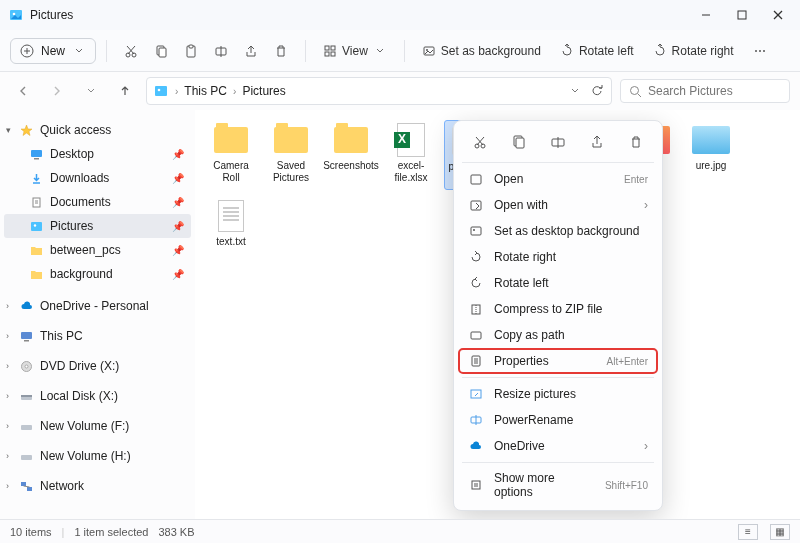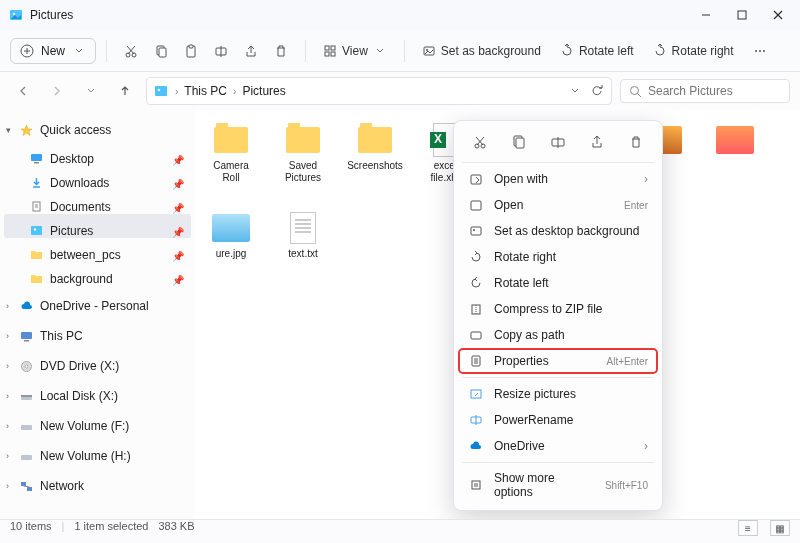--- a/index.html
+++ b/index.html
@@ -30,24 +30,24 @@
   .searchbox { width:170px; height:24px; border:1px solid #dfe2e7; border-radius:4px; background:#fff; display:flex; align-items:center; padding:0 8px; gap:6px; color:#777;}
   .searchbox input { border:none; outline:none; font-size:12px; flex:1; color:#333; background:transparent;}
 
   
   .body { flex:1; display:flex; overflow:hidden;}
   .sidebar { width:195px; background:#fcfcfd; padding:8px 4px; overflow:auto;}
   .tree-item { display:flex; align-items:center; gap:6px; height:24px; padding:0 6px 0 14px; border-radius:3px; font-size:12px; position:relative;}
   .tree-item .chev-left { position:absolute; left:2px; font-size:9px; color:#666;}
   .tree-item .pin { margin-left:auto; color:#999; font-size:10px;}
   .tree-item.selected { background:#e8eaef; }
-  .tree-sub { padding-left:24px;align-items:flex-end;}
+  .tree-sub { padding-left:24px;}
 
   .content { flex:1; background:#fff; position:relative; overflow:hidden;}
-  .file-grid { padding:10px 6px; display:flex; flex-wrap:wrap; align-content:flex-start; gap:12px;}
+  .file-grid { padding:10px 6px; display:flex; flex-wrap:wrap; align-content:flex-start; gap:0;}
   .file-item { width:54px; height:70px; margin:0 3px 6px 3px; display:flex; flex-direction:column; align-items:center; text-align:center; font-size:10px; line-height:1.15; padding-top:2px;}
   .file-item.selected { background:#cfe4ff; border:1px solid #7fb6ff; border-radius:3px;}
   .file-thumb { width:40px; height:36px; display:flex; align-items:center; justify-content:center; margin-bottom:2px;}
   .folder-shape { width:34px; height:26px; background:#ffd568; border-radius:2px; position:relative;}
   .folder-shape:before { content:""; position:absolute; top:-4px; left:2px; width:12px; height:6px; background:#ffd568; border-radius:1px;}
   .excel-shape { width:28px; height:34px; background:#fff; border:1px solid #c8c8c8; position:relative;}
   .excel-shape:after { content:"X"; color:#fff; background:#107c41; position:absolute; left:-4px; top:8px; font-size:12px; font-weight:bold; width:16px; height:16px; display:flex; align-items:center; justify-content:center;}
   .img-shape { width:38px; height:28px; border-radius:2px; background:linear-gradient(#ff9a56, #ff5e62);}
   .img-shape.blue { background:linear-gradient(#56ccf2,#2f80ed);}
   .img-shape.sky { background:linear-gradient(#aee1f9,#58b8ea);}
@@ -62,21 +62,21 @@
   .ctx-iconrow .icon16 { width:22px; height:22px; border-radius:4px; }
   .ctx-sep { height:1px; background:#e6e8ec; margin:3px 4px;}
   .ctx-item { display:flex; align-items:center; gap:10px; padding:5px 10px 5px 10px; border-radius:4px;}
   .ctx-item .ctx-icon { width:16px; height:16px; display:flex; align-items:center; justify-content:center; color:#555;}
   .ctx-item .ctx-label { flex:1;}
   .ctx-item .ctx-accel { font-size:10px; color:#888;}
   .ctx-item.has-sub:after { content:"›"; color:#888;}
   .ctx-highlight { border:2px solid #e53935; border-radius:5px; padding:3px 8px 3px 8px; }
 
   
-  .statusbar { height:24px; border-top:1px solid #e4e6ea; background:#fbfbfd; display:flex; align-items:flex-start; padding:0 10px; font-size:11px; color:#555; gap:10px;}
+  .statusbar { height:24px; border-top:1px solid #e4e6ea; background:#fbfbfd; display:flex; align-items:center; padding:0 10px; font-size:11px; color:#555; gap:10px;}
   .statusbar .spacer { flex:1;}
   .viewtoggle { width:20px; height:16px; border:1px solid #c8ccd3; display:inline-flex; align-items:center; justify-content:center; font-size:10px; margin-left:2px;}
 
   svg { display:block; }
 </style>
 </head>
 <body>
 
 <div class="window">
 
@@ -526,37 +526,37 @@
                 <path d="M8 2 L8 10 M5 5 L8 2 L11 5" fill="none" stroke="#555"></path>
               </svg>
             </span>
           <span class="icon16">
               <svg width="16" height="16">
                 <path d="M4 5 L12 5 M6 5 L6 3 L10 3 L10 5 M5 5 L5 13 L11 13 L11 5" fill="none" stroke="#555"></path>
               </svg>
             </span>
         </div>
         <div class="ctx-sep"></div>
+        <div class="ctx-item">
+            <span class="ctx-icon">
+              <svg width="14" height="14">
+                <rect x="2" y="3" width="10" height="9" rx="1" fill="none" stroke="#555"></rect>
+              </svg>
+            </span>
+            <span class="ctx-label">Open</span>
+            <span class="ctx-accel">Enter</span>
+          </div>
         <div class="ctx-item has-sub">
             <span class="ctx-icon">
               <svg width="14" height="14">
                 <rect x="2" y="3" width="10" height="9" rx="1" fill="none" stroke="#555"></rect>
                 <path d="M7 11 L10 8 L7 5" fill="none" stroke="#555"></path>
               </svg>
             </span>
             <span class="ctx-label">Open with</span>
-          </div>
-        <div class="ctx-item">
-            <span class="ctx-icon">
-              <svg width="14" height="14">
-                <rect x="2" y="3" width="10" height="9" rx="1" fill="none" stroke="#555"></rect>
-              </svg>
-            </span>
-            <span class="ctx-label">Open</span>
-            <span class="ctx-accel">Enter</span>
           </div>
         <div class="ctx-item">
             <span class="ctx-icon">
               <svg width="14" height="14">
                 <rect x="2" y="3" width="10" height="8" rx="1" fill="none" stroke="#555"></rect>
                 <circle cx="5" cy="6" r="1" fill="#555"></circle>
               </svg>
             </span>
             <span class="ctx-label">Set as desktop background</span>
           </div>

